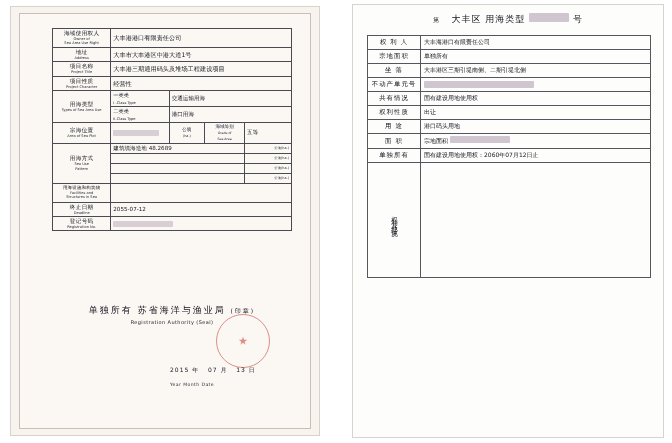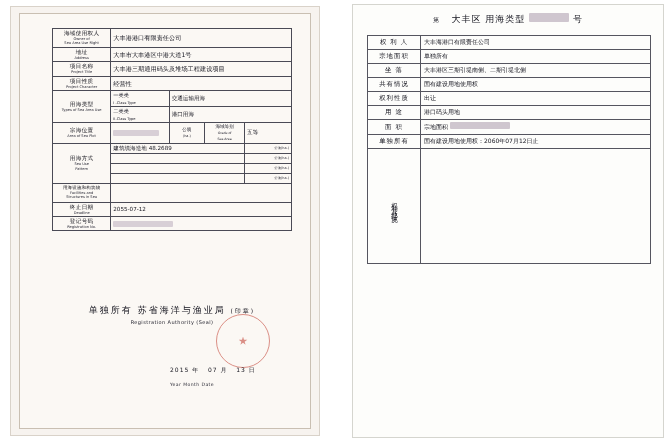--- a/index.html
+++ b/index.html
@@ -293,20 +293,26 @@
       </tr>
       <tr>
         <td class="rlbl">宗地面积</td>
         <td class="rval">单独所有</td>
       </tr>
       <tr>
         <td class="rlbl">坐  落</td>
         <td class="rval">大丰港区三期引堤南侧、二期引堤北侧</td>
       </tr>
       <tr>
+        <td class="rlbl">不动产单元号</td>
+        <td class="rval">
+          <span class="namebox" style="width:110px;height:7px"></span>
+        </td>
+      </tr>
+      <tr>
         <td class="rlbl">共有情况</td>
         <td class="rval">国有建设用地使用权</td>
       </tr>
       <tr>
         <td class="rlbl">权利性质</td>
         <td class="rval">出让</td>
       </tr>
       <tr>
         <td class="rlbl">用  途</td>
         <td class="rval">港口码头用地</td>

